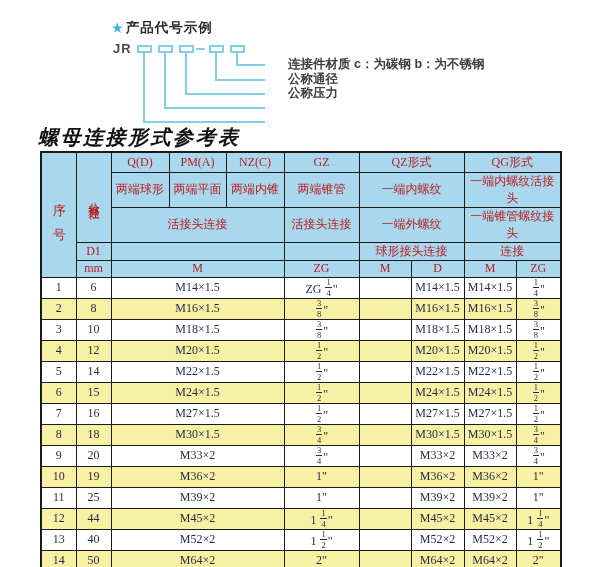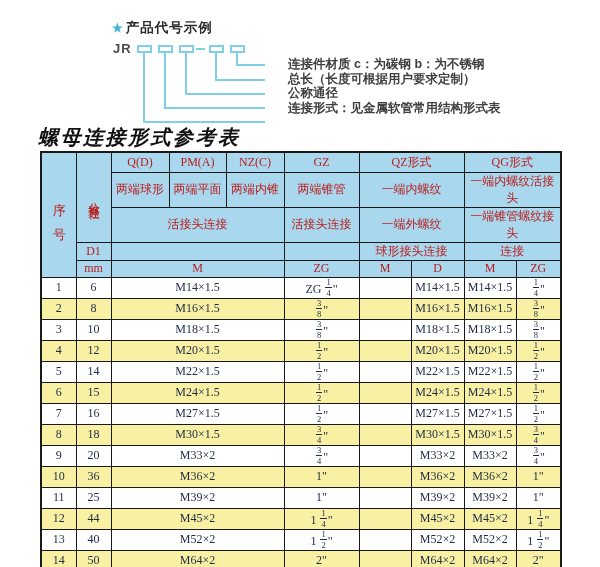--- a/index.html
+++ b/index.html
@@ -70,23 +70,22 @@
         <div class="cline" style="left: 215px; top: 79px; width: 50px; height: 2px;"></div>
         <div class="cline" style="left: 185px; top: 52px; width: 2px; height: 43px;"></div>
         <div class="cline" style="left: 185px; top: 93px; width: 80px; height: 2px;"></div>
         <div class="cline" style="left: 164px; top: 52px; width: 2px; height: 57px;"></div>
         <div class="cline" style="left: 164px; top: 107px; width: 101px; height: 2px;"></div>
         <div class="cline" style="left: 143px; top: 52px; width: 2px; height: 71px;"></div>
         <div class="cline" style="left: 143px; top: 121px; width: 122px; height: 2px;"></div>
       </div>
     <div class="dlabels">
       <div>连接件材质  c：为碳钢  b：为不锈钢</div>
-      <div>总长（长度可根据用户要求定制）</div>
       <div>公称通径</div>
-      <div>连接形式：见金属软管常用结构形式表</div>
+      <div>公称压力</div>
     </div>
   </div>
 
   <h2 class="table-title">螺母连接形式参考表</h2>
 
   <table class="ref">
     <colgroup>
       <col style="width:35px">
         <col style="width:35px">
       <col style="width:58px">
@@ -226,21 +225,21 @@
           <td>20</td>
           <td colspan="3">M33×2</td>
           <td><span class="frac"><span class="fn">3</span><span class="fd">4</span></span>"</td>
           <td></td>
           <td>M33×2</td>
           <td>M33×2</td>
           <td><span class="frac"><span class="fn">3</span><span class="fd">4</span></span>"</td>
         </tr>
         <tr class="alt">
           <td>10</td>
-          <td>36</td>
+          <td>19</td>
           <td colspan="3">M36×2</td>
           <td>1"</td>
           <td></td>
           <td>M36×2</td>
           <td>M36×2</td>
           <td>1"</td>
         </tr>
         <tr>
           <td>11</td>
           <td>25</td>

